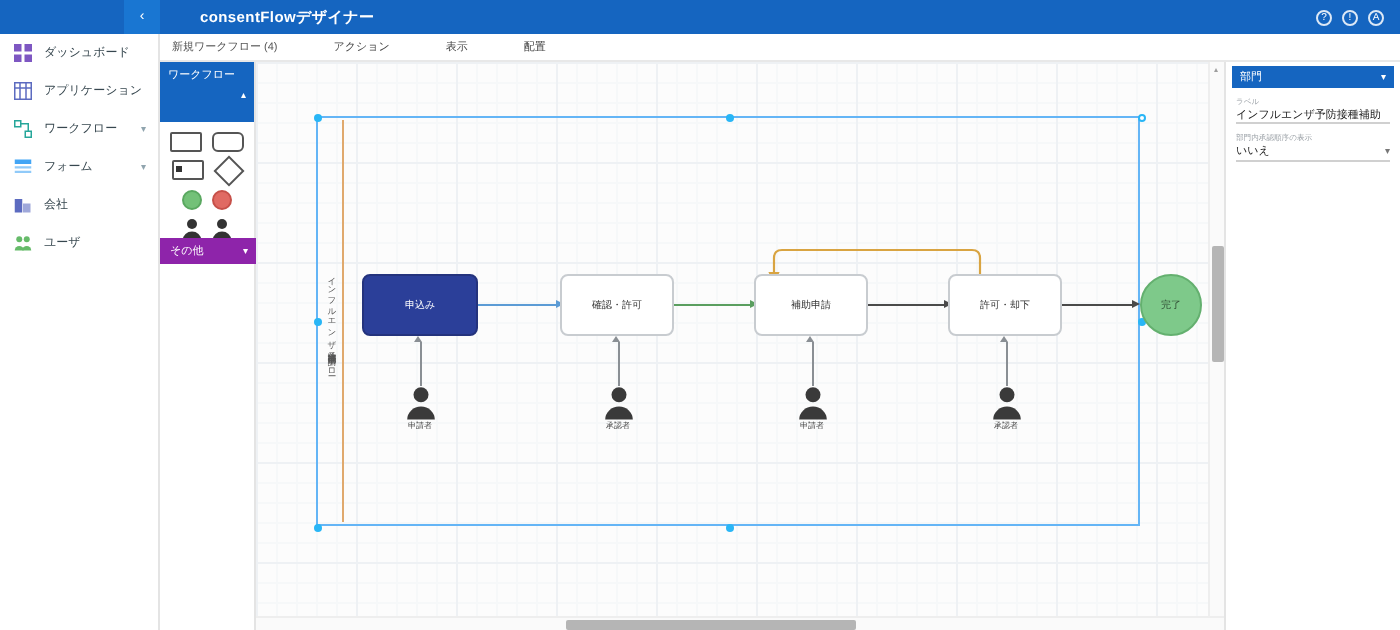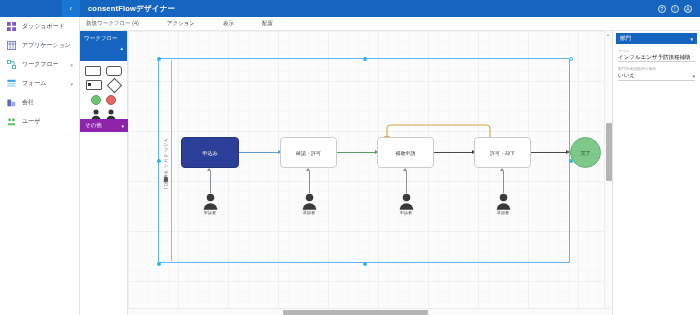--- a/index.html
+++ b/index.html
@@ -18,21 +18,21 @@
     background:#1565c0; display:flex; align-items:center;
   }
   .topbar-left { width:62px; height:17px; background:#1565c0; }
   .collapse-btn {
     width:18px; height:17px; background:#1976d2; color:#fff;
     display:flex; align-items:center; justify-content:center;
     font-size:7px; cursor:pointer;
   }
   .app-title {
     color:#fff; font-size:7.5px; font-weight:bold; letter-spacing:.2px;
-    margin-left:8px; white-space:nowrap;
+    margin-left:20px; white-space:nowrap;
   }
   .topbar-icons { margin-left:auto; display:flex; gap:5px; padding-right:8px; }
   .circ-icon {
     width:8px; height:8px; border-radius:50%;
     border:0.8px solid rgba(255,255,255,.85);
     color:#fff; font-size:5px; display:flex;
     align-items:center; justify-content:center; cursor:pointer;
   }
 
   

